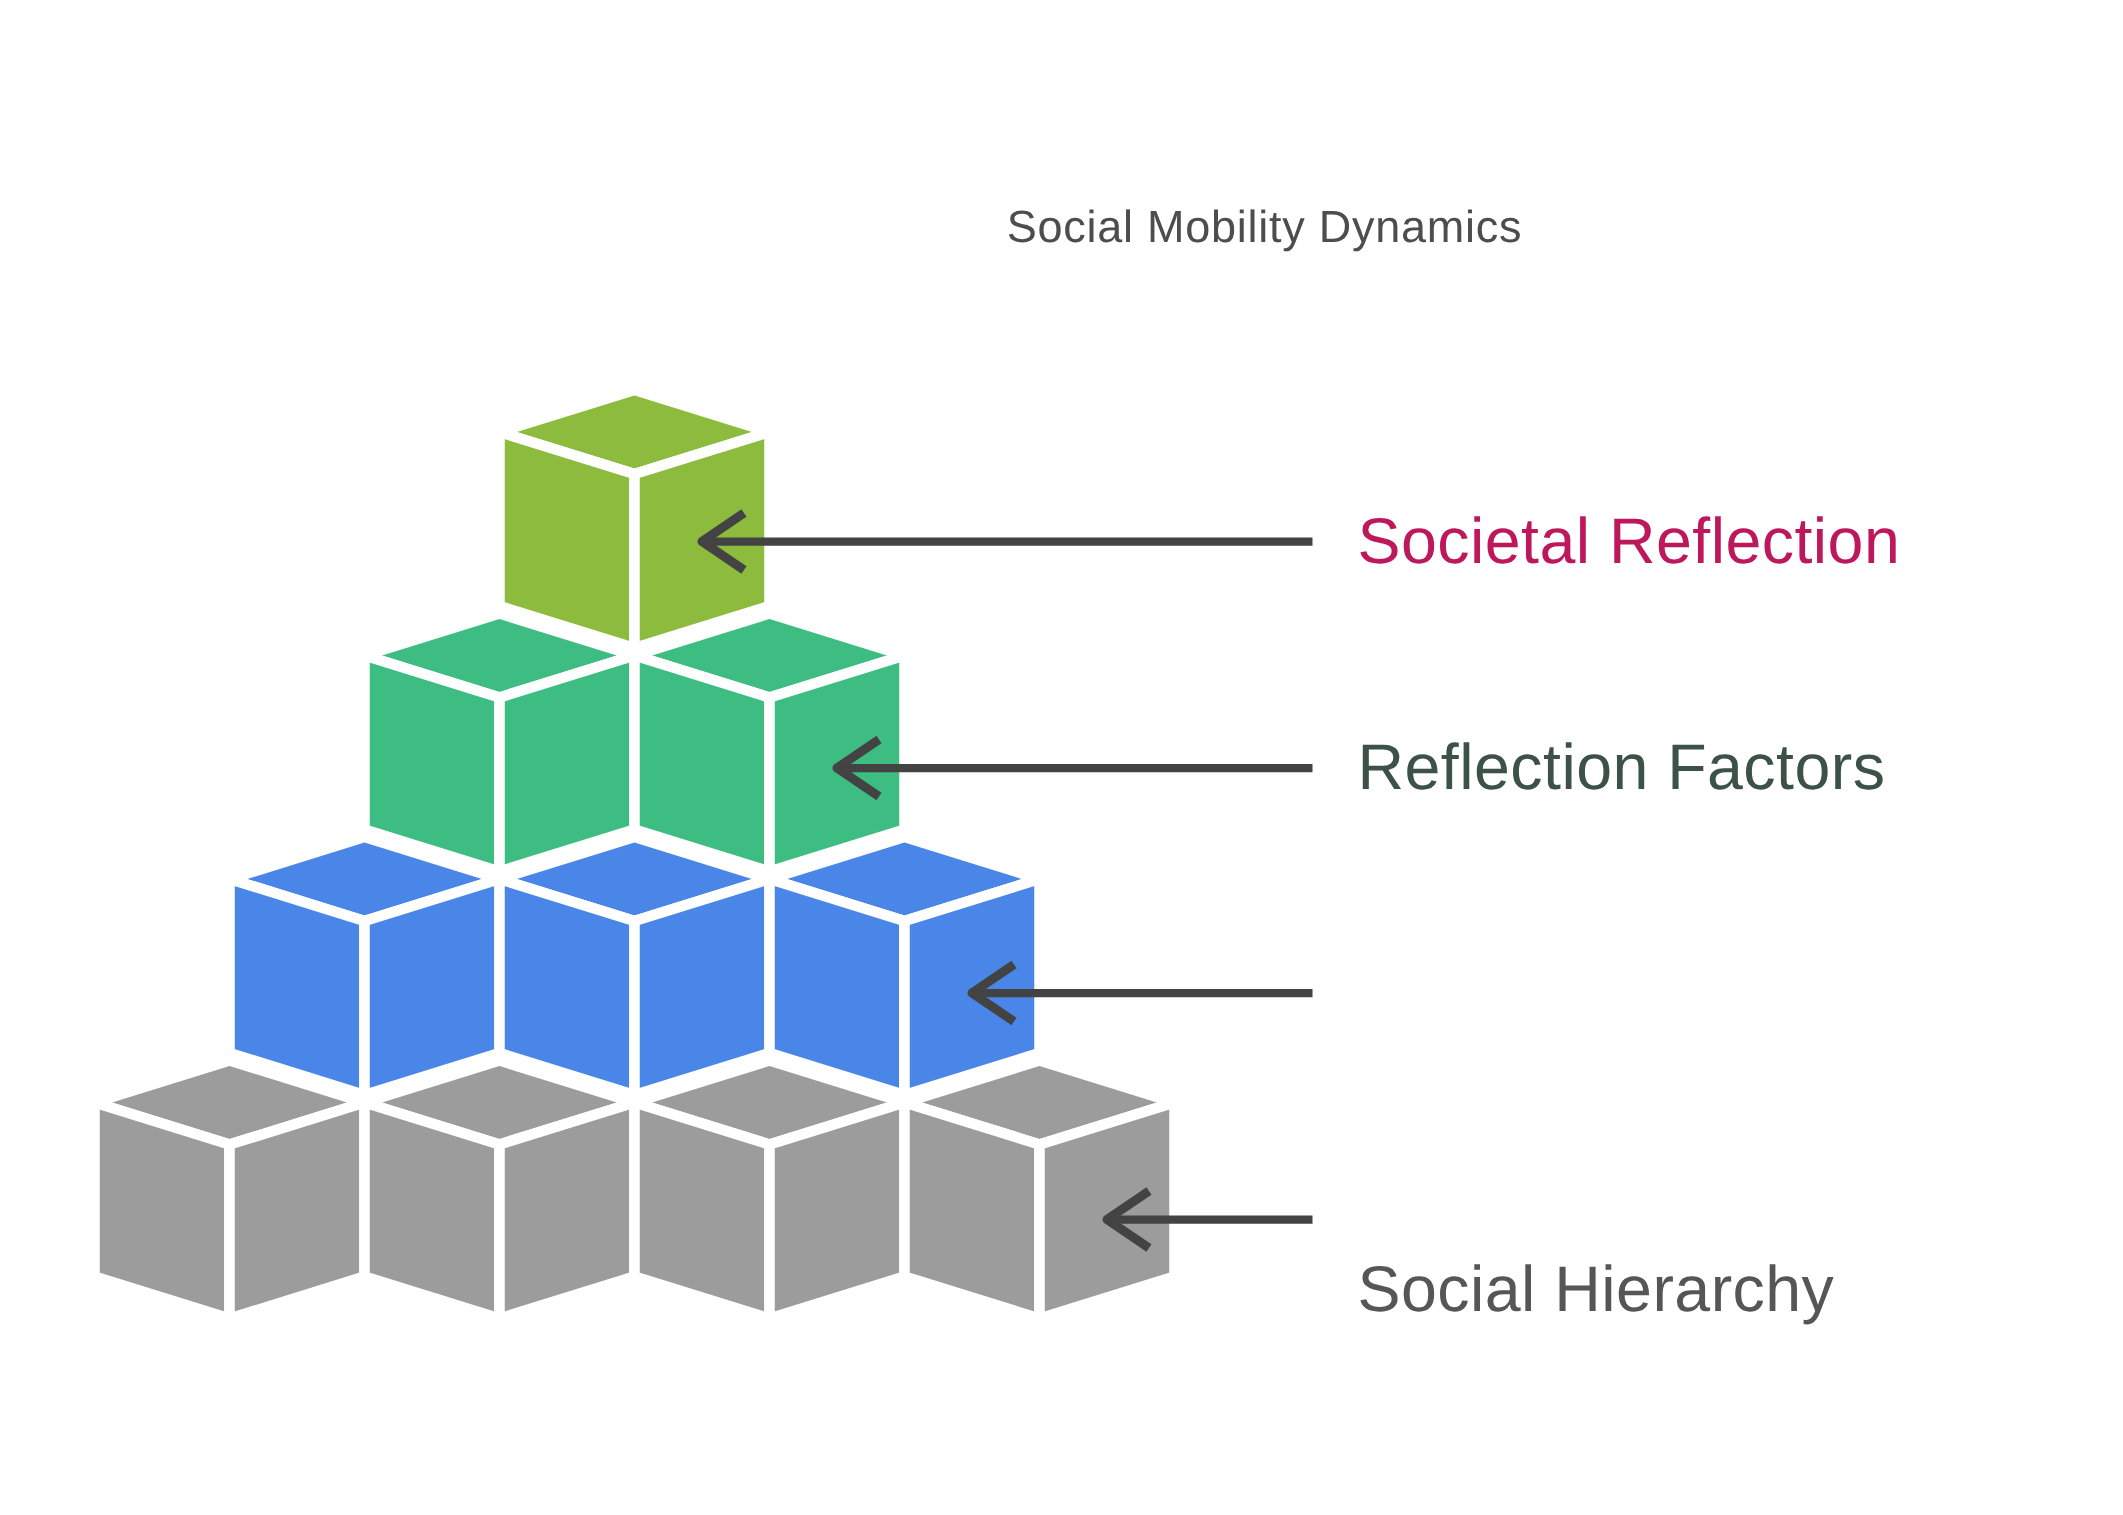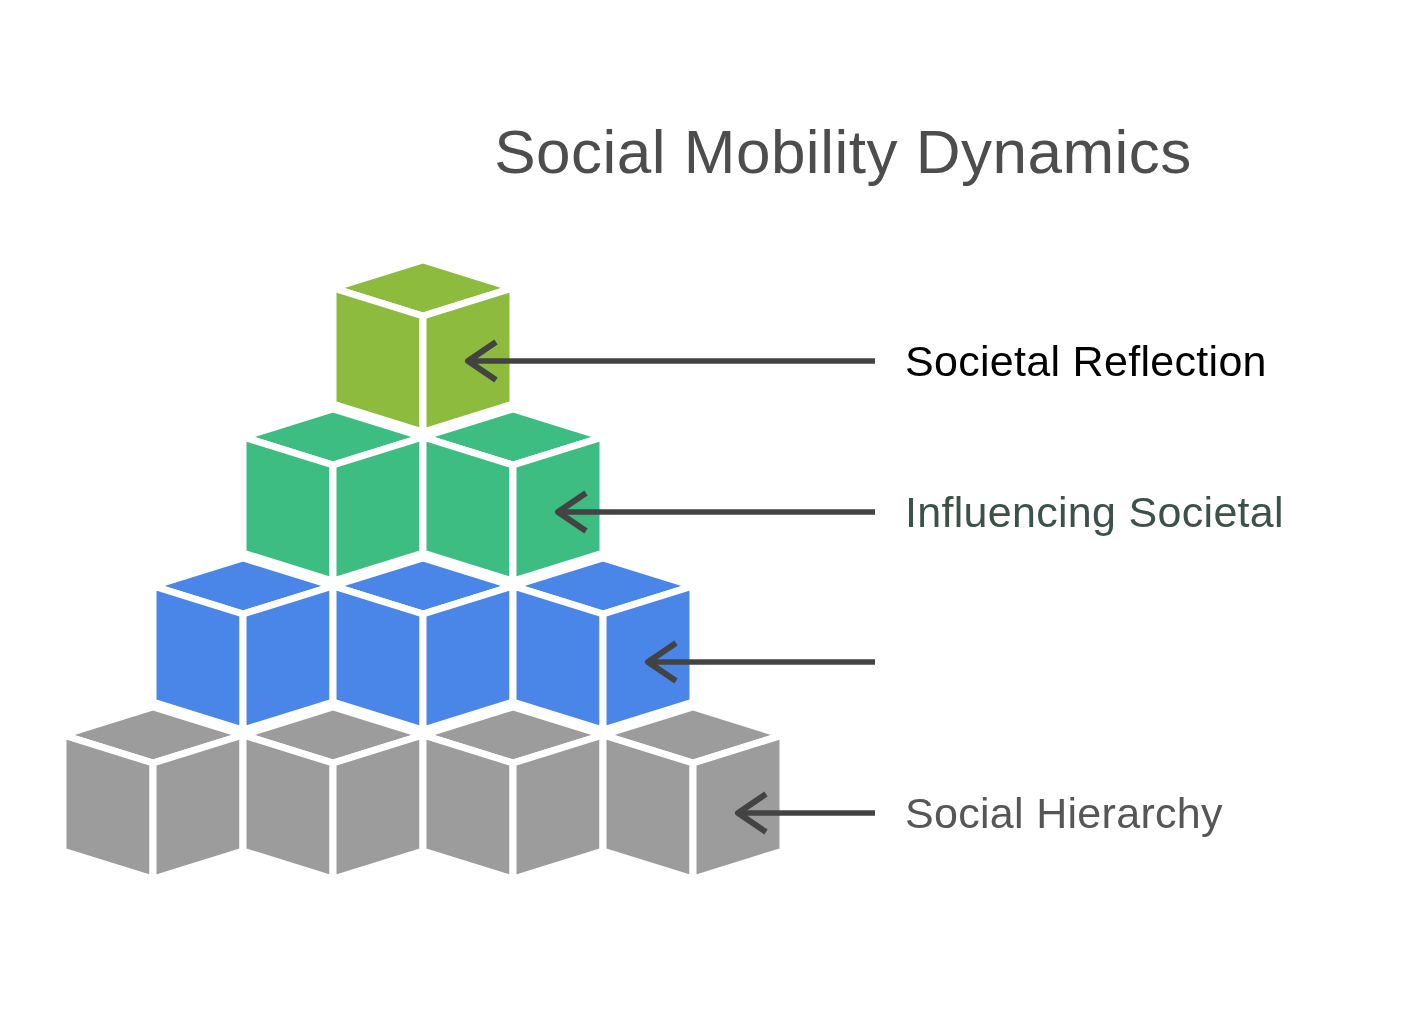--- a/index.html
+++ b/index.html
@@ -14,21 +14,21 @@
     background: #ffffff;
     overflow: hidden;
     font-family: "Liberation Sans", sans-serif;
   }
   .diagram-title {
     position: absolute;
     left: 443px;
     top: 126px;
     width: 800px;
     text-align: center;
-    font-size: 62px;
+    font-size: 30px;
     line-height: 52px;
     font-weight: 400;
     letter-spacing: 0.5px;
     white-space: nowrap;
   }
   .pyramid-svg {
     position: absolute;
     left: 0;
     top: 0;
     width: 1415px;
@@ -105,20 +105,20 @@
       <g>
         <line x1="651" y1="662" x2="875" y2="662" stroke="#434343" stroke-width="5.5"></line>
         <polyline points="676,643 648,662 676,681" fill="none" stroke="#434343" stroke-width="6" stroke-linecap="butt" stroke-linejoin="round"></polyline>
       </g>
       <g>
         <line x1="741" y1="813" x2="875" y2="813" stroke="#434343" stroke-width="5.5"></line>
         <polyline points="766,794 738,813 766,832" fill="none" stroke="#434343" stroke-width="6" stroke-linecap="butt" stroke-linejoin="round"></polyline>
       </g>
     </svg>
 
-  <div class="level-label l0" style="color: #000000;">Societal Reflection</div>
+  <div class="level-label l0" style="color: #be185d;">Societal Reflection</div>
 
-  <div class="level-label l1" style="color: rgb(60, 82, 72);">Influencing Societal</div>
+  <div class="level-label l1" style="color: rgb(60, 82, 72);">Reflection Factors</div>
 
 
-  <div class="level-label l3" style="color: rgb(86, 86, 86);">Social Hierarchy</div>
+  <div class="level-label l3" style="color: rgb(86, 86, 86); margin-top: 47px;">Social Hierarchy</div>
 
 </div>
 
 </body></html>

